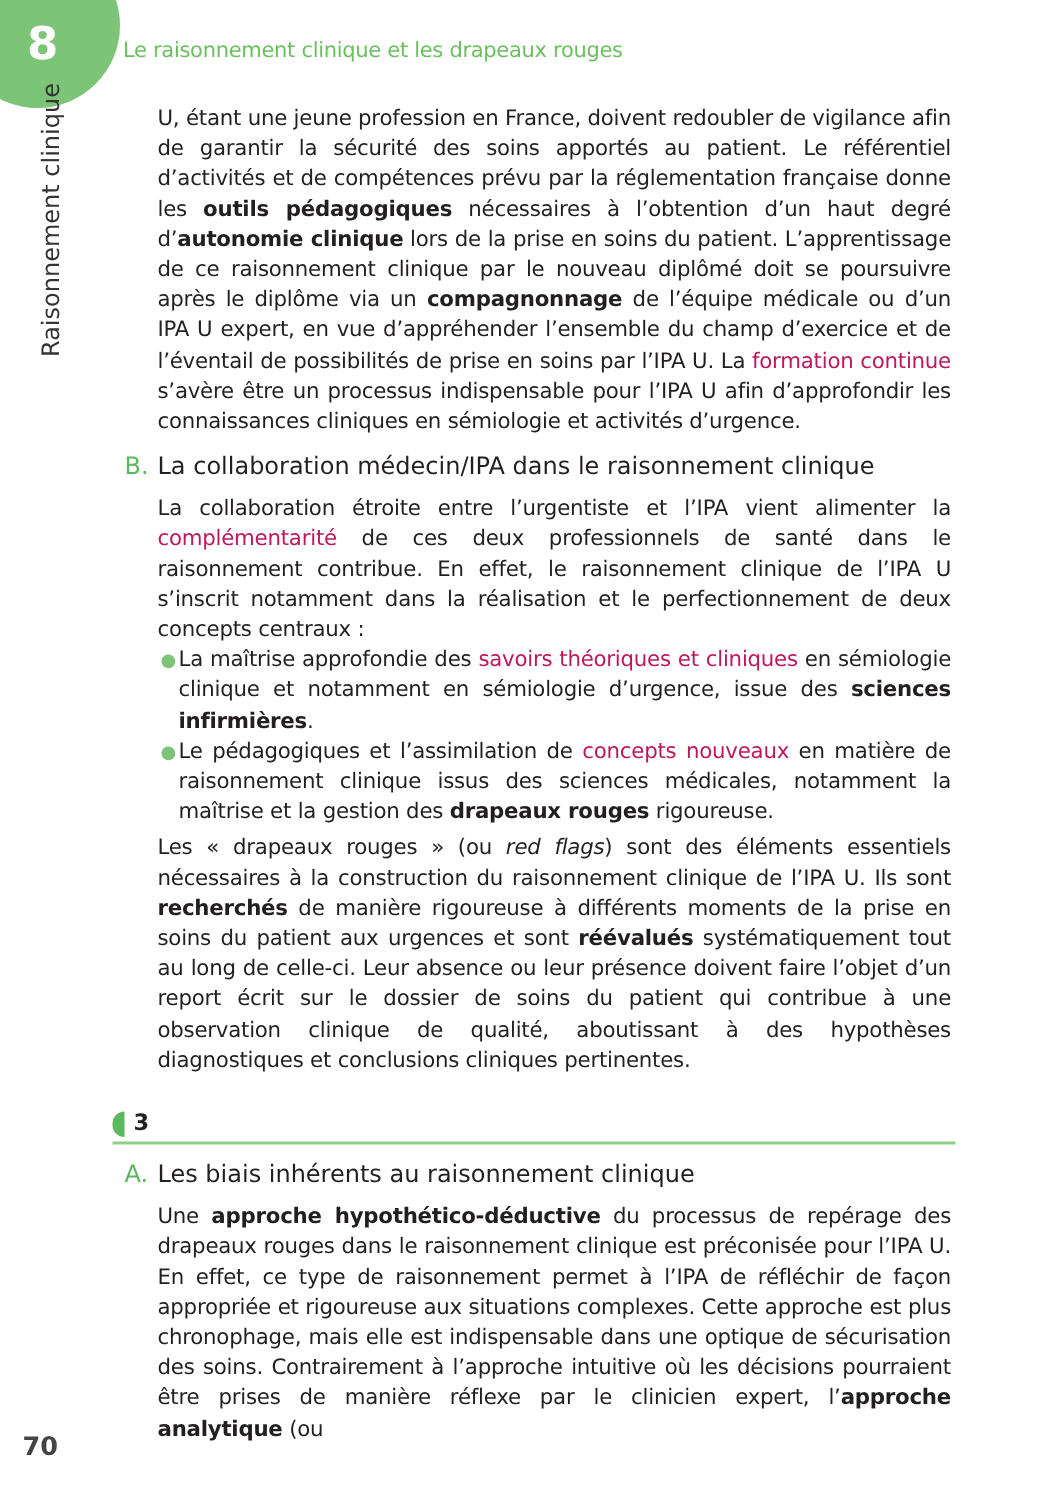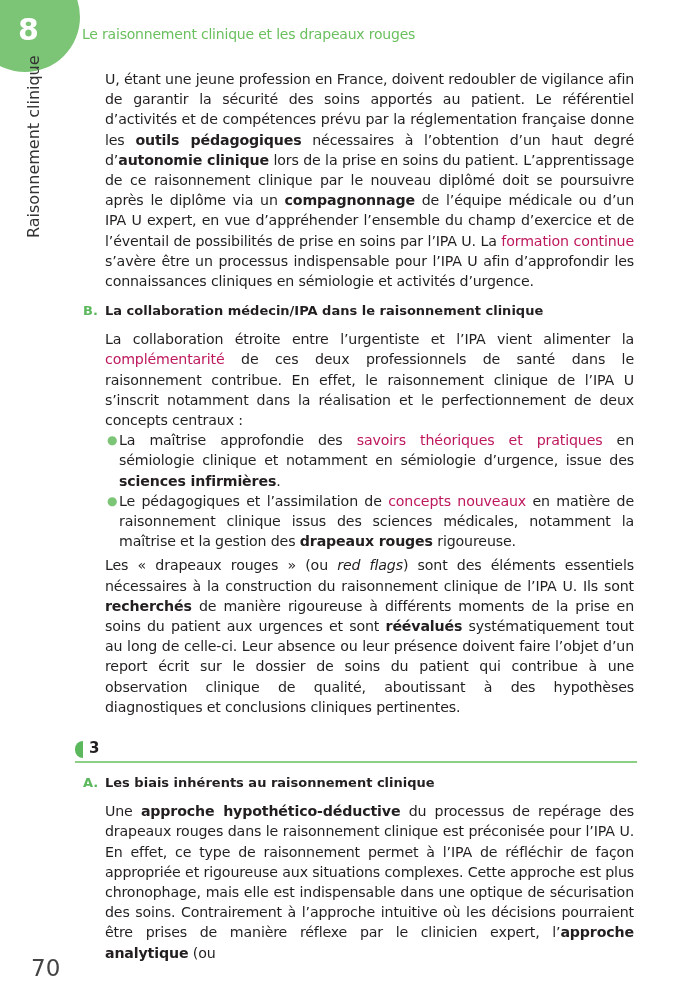--- a/index.html
+++ b/index.html
@@ -6,26 +6,26 @@
   body { width: 700px; height: 993px; position: relative; overflow: hidden;
          font-family: "DejaVu Sans", sans-serif; color: #231f20; }
   .chapter-circle { position: absolute; left: -30px; top: -38px; width: 110px; height: 110px;
                     border-radius: 50%; background: #7cc576; }
   .chapter-num { position: absolute; left: 18px; top: 12px; font-size: 30px; font-weight: bold; color: #ffffff;
                  font-family: "DejaVu Sans", sans-serif; }
   .running-head { position: absolute; left: 82px; top: 26px; font-size: 14px; color: #6abf5e;
                   font-family: "DejaVu Sans", sans-serif; letter-spacing: -0.2px; text-align: center; }
   .side-label { position: absolute; left: 24px; top: 238px; transform-origin: left top; transform: rotate(-90deg);
                 font-size: 16px; color: #333; white-space: nowrap; font-family: "DejaVu Sans", sans-serif; }
-  .page-num { position: absolute; left: 31px; top: 955px; font-size: 23px; color: #444; }
+  .page-num { position: absolute; left: 15px; top: 955px; font-size: 17px; color: #444; font-weight: bold; }
   .content { position: absolute; left: 105px; top: 69px; width: 529px; }
   p { margin: 0; font-size: 14.2px; line-height: 20.2px; text-align: justify; letter-spacing: -0.15px; }
   b { font-weight: bold; }
   .g { color: #be185d; }
-  .h-sub { position: relative; margin: 10px 0 8px -22px; font-size: 13px; font-weight: bold; line-height: 20px; }
+  .h-sub { position: relative; margin: 10px 0 8px -22px; font-size: 16px; font-weight: normal; line-height: 20px; }
   .h-sub .letter { color: #5cb85c; display: inline-block; width: 22px; }
   ul { list-style: none; margin: 0; padding: 0; }
   li { position: relative; padding-left: 14px; font-size: 14.2px; line-height: 20.2px; text-align: justify; letter-spacing: -0.15px; }
   li .bullet { position: absolute; left: 2px; top: 0; color: #7cc576; font-size: 12px; }
   .para-gap { margin-top: 4px; }
   .section-head { position: relative; margin: 22px 0 4px -30px; width: 562px; height: 22px;
                   border-bottom: 2px solid #8ccf85; }
   .section-head .tab { position: absolute; left: 0; top: 2px; width: 8px; height: 17px; background: #5cb85c;
                        border-radius: 8px 0 0 8px; }
   .section-head .num { position: absolute; left: 14px; top: 0; font-size: 15px; font-weight: bold; }
@@ -40,21 +40,21 @@
 <div class="side-label">Raisonnement clinique</div>
 
 <div class="content">
   <p><span>U, étant une jeune profession en France, doivent redoubler de vigilance afin de garantir la sécurité des soins apportés au patient. Le référentiel d’activités et de compétences prévu par la réglementation française donne les </span><b>outils pédagogiques</b><span> nécessaires à l’obtention d’un haut degré d’</span><b>autonomie clinique</b><span> lors de la prise en soins du patient. L’apprentissage de ce raisonnement clinique par le nouveau diplômé doit se poursuivre après le diplôme via un </span><b>compagnonnage</b><span> de l’équipe médicale ou d’un IPA U expert, en vue d’appréhender l’ensemble du champ d’exercice et de l’éventail de possibilités de prise en soins par l’IPA U. La </span><span class="g">formation continue</span><span> s’avère être un processus indispensable pour l’IPA U afin d’approfondir les connaissances cliniques en sémiologie et activités d’urgence.</span></p>
 
   <div class="h-sub"><span class="letter">B.</span><span>La collaboration médecin/IPA dans le raisonnement clinique</span></div>
 
   <p><span>La collaboration étroite entre l’urgentiste et l’IPA vient alimenter la </span><span class="g">complémentarité</span><span> de ces deux professionnels de santé dans le raisonnement contribue. En effet, le raisonnement clinique de l’IPA U s’inscrit notamment dans la réalisation et le perfectionnement de deux concepts centraux :</span></p>
 
   <ul>
-    <li><span class="bullet">●</span><span>La maîtrise approfondie des </span><span class="g">savoirs théoriques et pratiques</span><span> en sémiologie clinique et notamment en sémiologie d’urgence, issue des </span><b>sciences infirmières</b><span>.</span></li>
+    <li><span class="bullet">●</span><span>La maîtrise approfondie des </span><span class="g">savoirs théoriques et cliniques</span><span> en sémiologie clinique et notamment en sémiologie d’urgence, issue des </span><b>sciences infirmières</b><span>.</span></li>
     <li><span class="bullet">●</span><span>Le pédagogiques et l’assimilation de </span><span class="g">concepts nouveaux</span><span> en matière de raisonnement clinique issus des sciences médicales, notamment la maîtrise et la gestion des </span><b>drapeaux rouges</b><span> rigoureuse.</span></li>
   </ul>
 
   <p class="para-gap"><span>Les « drapeaux rouges » (ou </span><i>red flags</i><span>) sont des éléments essentiels nécessaires à la construction du raisonnement clinique de l’IPA U. Ils sont </span><b>recherchés</b><span> de manière rigoureuse à différents moments de la prise en soins du patient aux urgences et sont </span><b>réévalués</b><span> systématiquement tout au long de celle-ci. Leur absence ou leur présence doivent faire l’objet d’un report écrit sur le dossier de soins du patient qui contribue à une observation clinique de qualité, aboutissant à des hypothèses diagnostiques et conclusions cliniques pertinentes.</span></p>
 
   <div class="section-head">
     <span class="tab"></span>
     <span class="num">3</span>
   </div>
 

